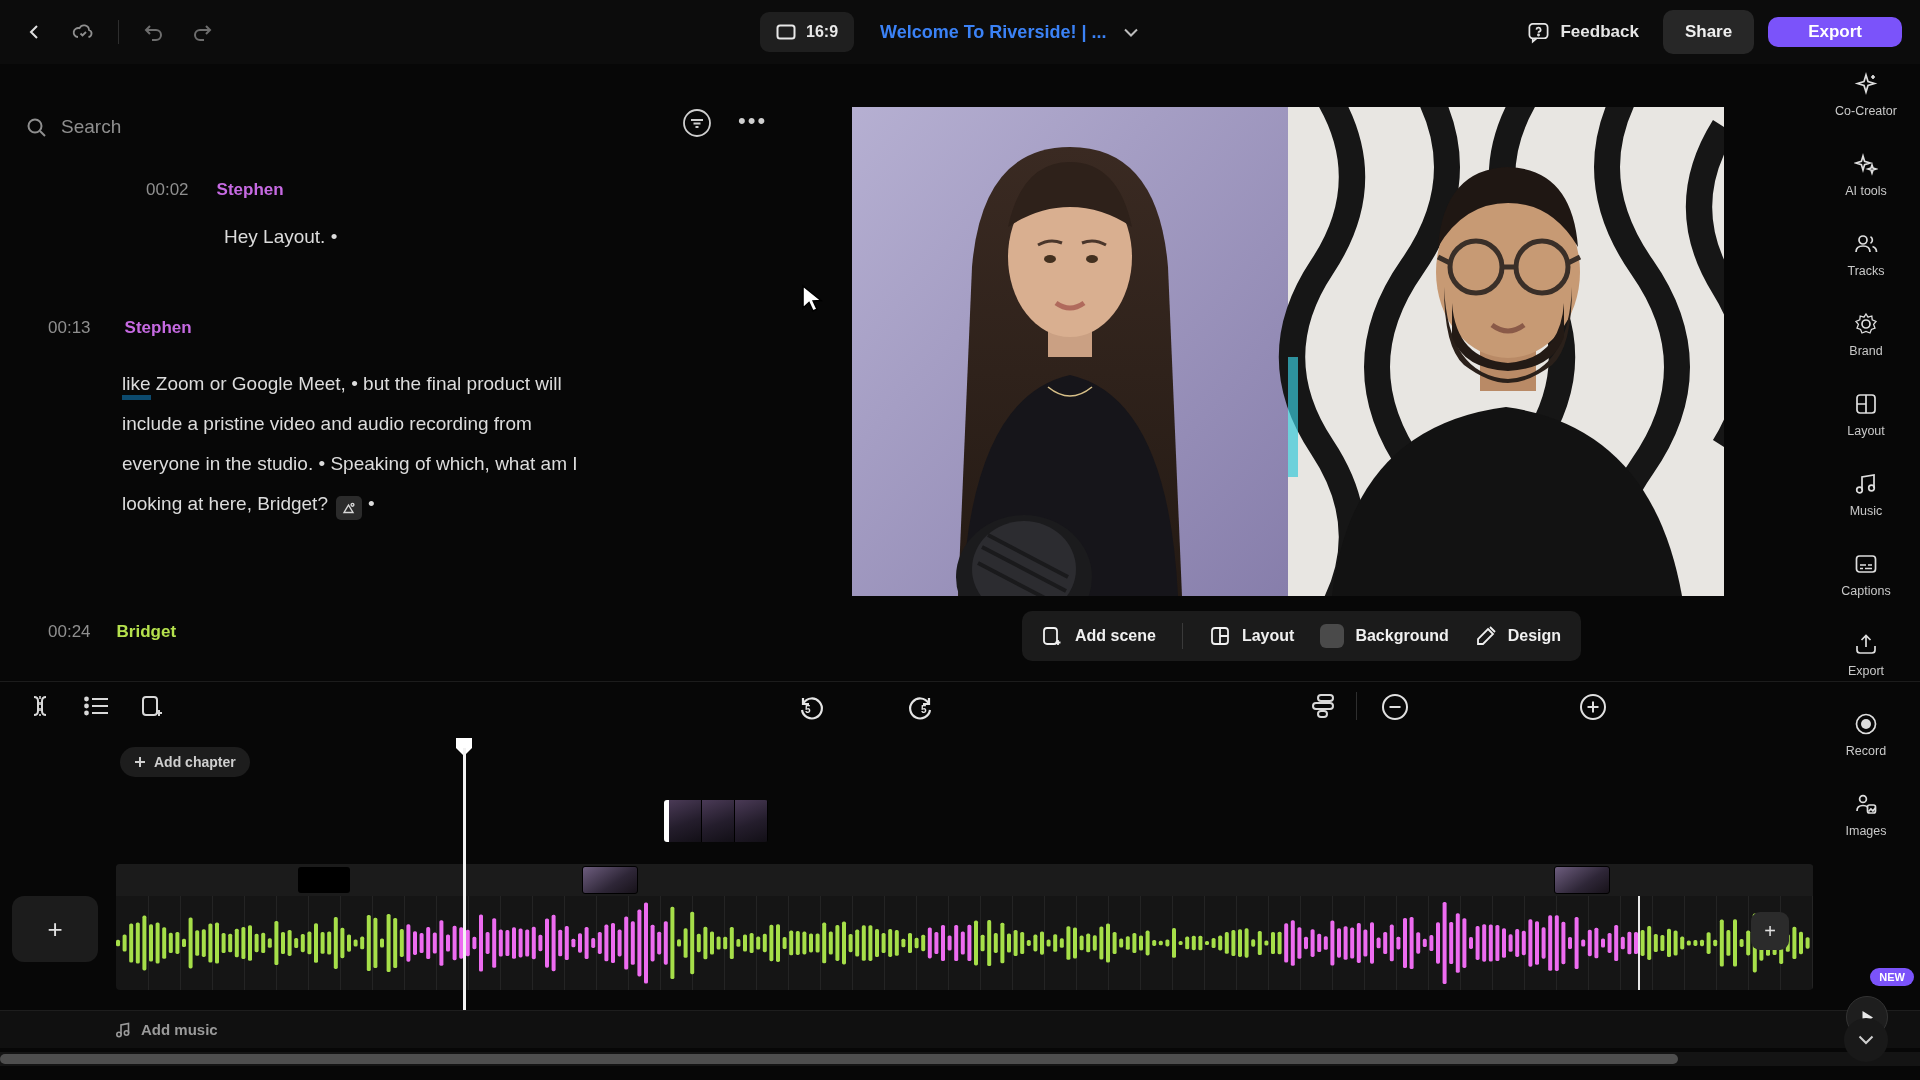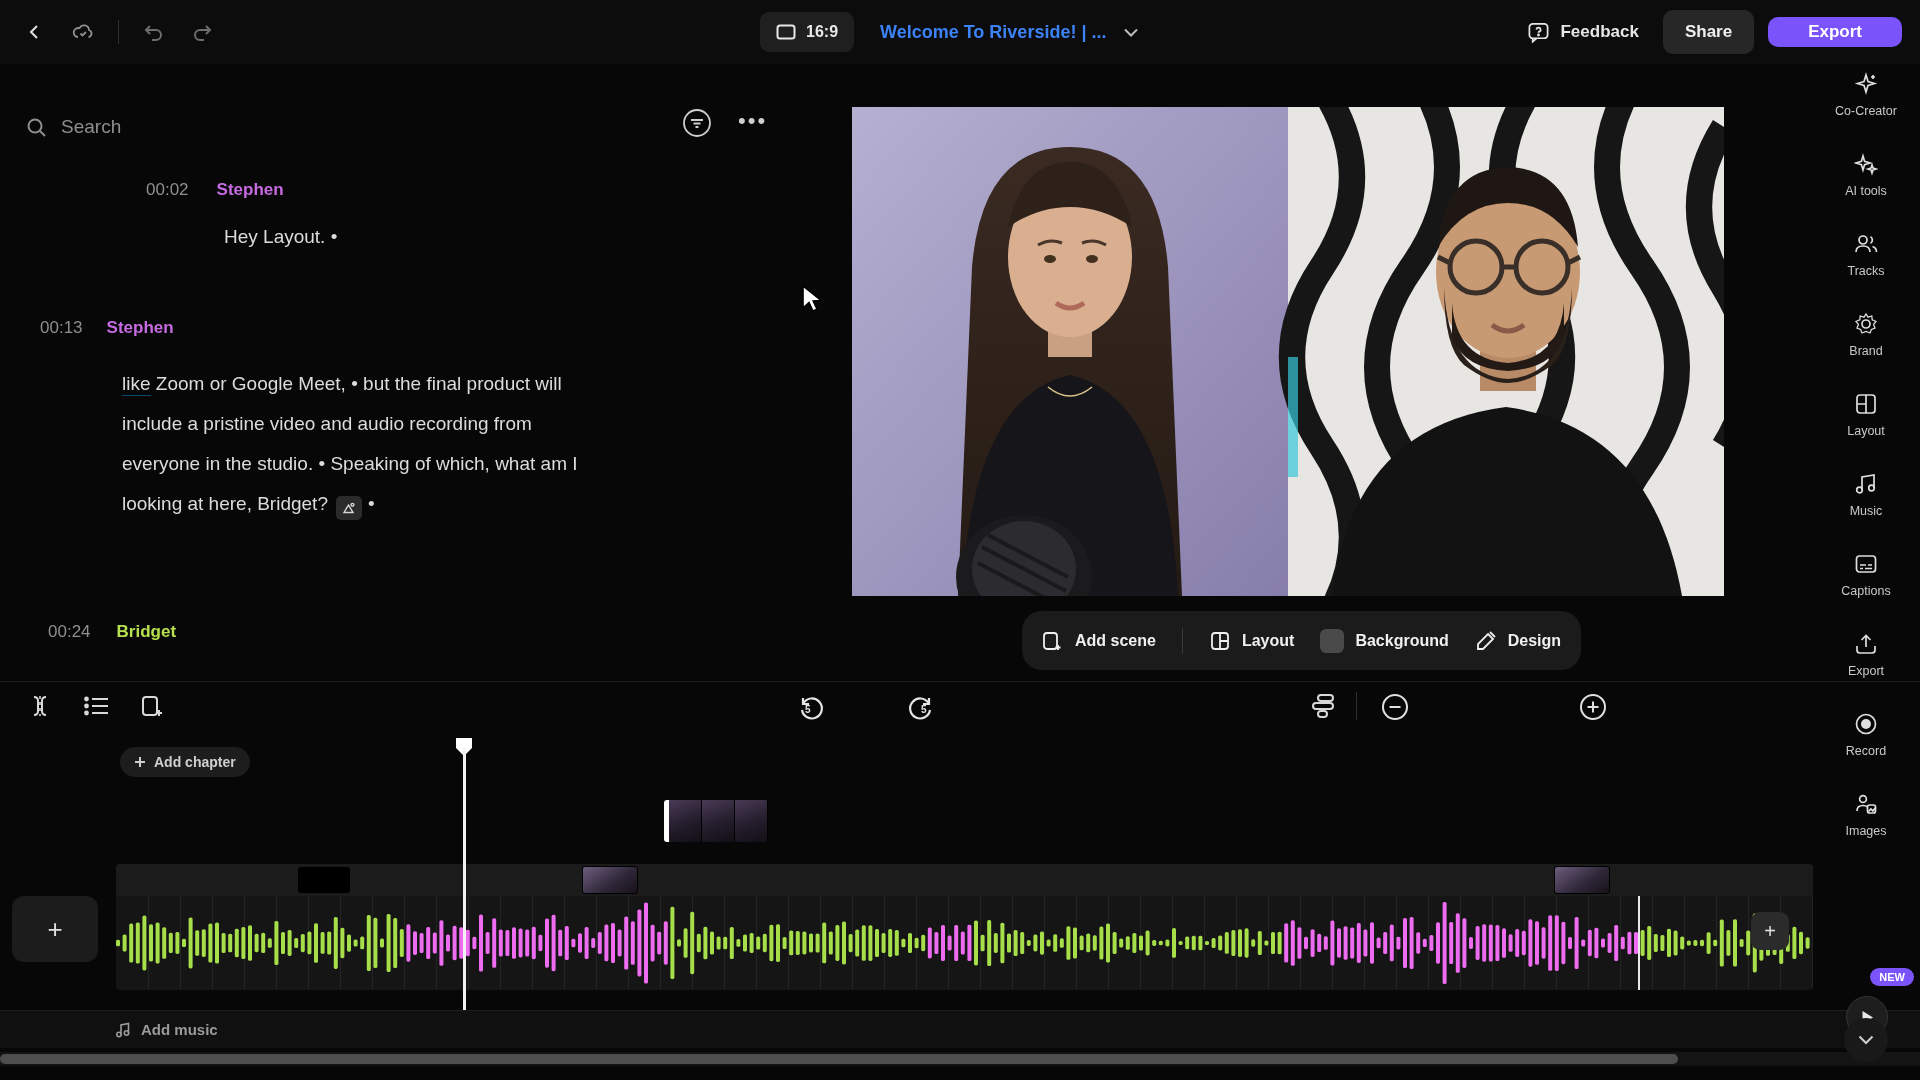--- a/index.html
+++ b/index.html
@@ -29,32 +29,32 @@
   #search-row { position:absolute; left:26px; top:116px; display:flex; align-items:center; gap:14px;
                 color:#8f8f8f; font-size:19px; cursor:text; }
   #filter-btn { position:absolute; left:682px; top:108px; color:#cfcfcf; cursor:pointer; }
   #more-btn { position:absolute; left:738px; top:108px; color:#cfcfcf; cursor:pointer; font-size:22px; letter-spacing:2px; }
 
   .ts { color:#8f8f8f; font-size:17px; }
   .speaker { font-size:17px; font-weight:700; }
   .line { color:#dcdcdc; font-size:19px; }
   #entry1-head { position:absolute; left:146px; top:180px; display:flex; gap:28px; }
   #entry1-text { position:absolute; left:224px; top:226px; }
-  #entry2-head { position:absolute; left:40px; top:318px; display:flex; gap:24px; }
+  #entry2-head { position:absolute; left:48px; top:318px; display:flex; gap:34px; }
   #entry2-para { position:absolute; left:122px; top:364px; width:600px; line-height:40px; }
   #entry2-para .line { display:block; }
-  .u-word { border-bottom:1px solid #0c4a6e; padding-bottom:1px; }
+  .u-word { border-bottom:5px solid #0c4a6e; padding-bottom:1px; }
   .inline-media { display:inline-flex; width:26px; height:24px; background:#2b2b2b; border-radius:5px;
                   align-items:center; justify-content:center; vertical-align:-4px; margin:0 6px 0 8px; }
   #entry3-head { position:absolute; left:48px; top:622px; display:flex; gap:26px; }
 
   
   #preview { position:absolute; left:852px; top:107px; width:872px; height:489px; background:#000; overflow:hidden; }
-  #scene-toolbar { position:absolute; left:1022px; top:611px; height:59px; padding:10px 20px;
-                   background:#1b1b1b; border-radius:20px; display:flex; align-items:center; gap:26px; }
+  #scene-toolbar { position:absolute; left:1022px; top:611px; height:50px; padding:10px 20px;
+                   background:#1b1b1b; border-radius:10px; display:flex; align-items:center; gap:26px; }
   .st-item { display:flex; align-items:center; gap:11px; color:#f0f0f0; font-size:16px; font-weight:700; cursor:pointer; }
   .st-sep { width:1px; height:26px; background:#3a3a3a; }
   .bg-swatch { width:24px; height:24px; background:#4a4a4a; border-radius:6px; }
 
   
   #tl-controls { position:absolute; left:0; top:681px; width:1920px; height:48px;
                  border-top:1px solid #1c1c1c; }
   .ctrl-icon { position:absolute; color:#d8d8d8; cursor:pointer; }
 
   

